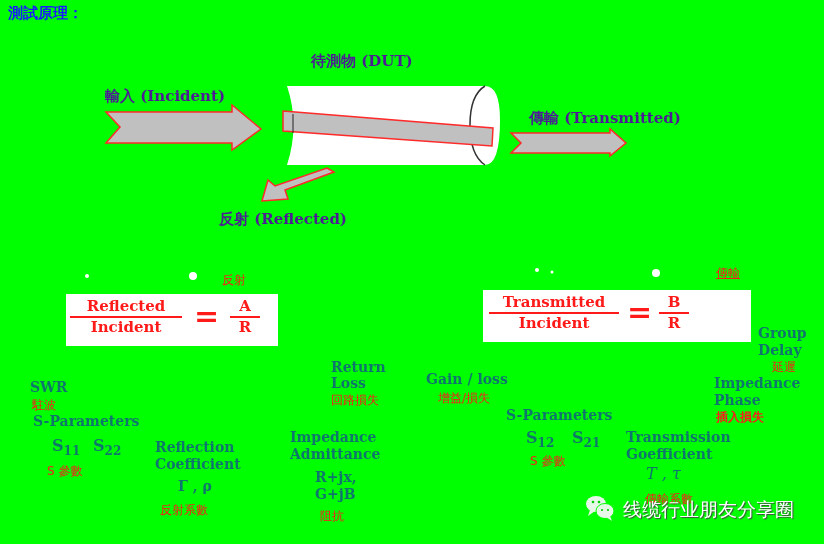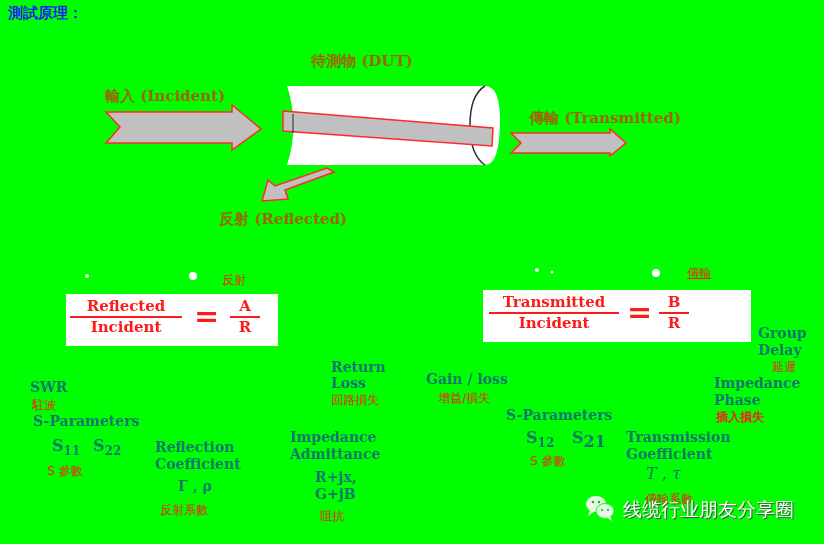--- a/index.html
+++ b/index.html
@@ -1,19 +1,19 @@
 <!DOCTYPE html>
 <html><head>
 <meta charset="utf-8">
 <style>
   html, body { margin:0; padding:0; }
   body { width:824px; height:544px; background:#00ff00; position:relative; overflow:hidden;
          font-family:"DejaVu Serif", serif; }
   .abs { position:absolute; white-space:nowrap; }
-  .red { color:#a16207; }
+  .red { color:#4c1d95; }
   .title { left:8px; top:4px; font-size:15px; font-weight:bold; color:#1a1aff; font-family:"DejaVu Sans", sans-serif; }
   .lbl { font-size:15px; font-weight:bold; }
   .bl { font-size:14px; font-weight:bold; line-height:17px; color:#0f766e; }
   .cn { font-size:12px; color:#ff1a1a; font-family:"DejaVu Sans", sans-serif; }
   .box { position:absolute; background:#ffffff; }
   .frac { position:absolute; text-align:center; color:#ff1a1a; font-weight:bold; font-size:15px; }
   .frac .num { border-bottom:2px solid #ff1a1a; padding:0 4px 1px; }
   .eq { position:absolute; color:#ff1a1a; font-size:30px; font-weight:bold; }
   .wm { position:absolute; left:585px; top:494px; display:flex; align-items:center; gap:8px;
         color:#ffffff; font-size:19px; font-family:"DejaVu Sans", sans-serif; text-shadow:1px 1px 1px #444; }
@@ -58,21 +58,21 @@
     <div class="num">Reflected</div>
     <div>Incident</div>
   </div>
   <div class="eq" style="left:128px;top:4px;">=</div>
   <div class="frac" style="left:164px;top:3px;width:30px;">
     <div class="num">A</div>
     <div>R</div>
   </div>
 </div>
 
-<div class="abs cn" style="left:687px;top:265px;text-decoration:underline;">傳輸</div>
+<div class="abs cn" style="left:716px;top:265px;text-decoration:underline;">傳輸</div>
 <div class="box" style="left:483px;top:290px;width:268px;height:52px;">
   <div class="frac" style="left:6px;top:3px;width:130px;">
     <div class="num">Transmitted</div>
     <div>Incident</div>
   </div>
   <div class="eq" style="left:144px;top:4px;">=</div>
   <div class="frac" style="left:176px;top:3px;width:30px;">
     <div class="num">B</div>
     <div>R</div>
   </div>
@@ -97,21 +97,21 @@
 <div class="abs bl" style="left:290px;top:429px;">Impedance</div>
 <div class="abs bl" style="left:290px;top:446px;">Admittance</div>
 <div class="abs bl" style="left:315px;top:469px;">R+jx,</div>
 <div class="abs bl" style="left:315px;top:486px;">G+jB</div>
 <div class="abs cn" style="left:320px;top:508px;">阻抗</div>
 
 <div class="abs bl" style="left:426px;top:371px;">Gain / loss</div>
 <div class="abs cn" style="left:438px;top:390px;">增益/損失</div>
 <div class="abs bl" style="left:506px;top:407px;">S-Parameters</div>
 <div class="abs bl" style="left:526px;top:429px;font-size:16px;"><span>S</span><sub style="font-size:12px;">12</sub></div>
-<div class="abs bl" style="left:572px;top:429px;font-size:16px;"><span>S</span><sub style="font-size:16px;">21</sub></div>
+<div class="abs bl" style="left:572px;top:429px;font-size:16px;"><span>S</span><sub style="font-size:12px;">21</sub></div>
 <div class="abs cn" style="left:530px;top:453px;">S 參數</div>
 
 <div class="abs bl" style="left:626px;top:429px;">Transmission</div>
 <div class="abs bl" style="left:626px;top:446px;">Goefficient</div>
 <div class="abs bl" style="left:646px;top:465px;font-size:16px;font-weight:normal;font-style:italic;">T , τ</div>
 <div class="abs cn" style="left:645px;top:491px;">傳輸系數</div>
 
 <div class="abs bl" style="left:758px;top:325px;">Group</div>
 <div class="abs bl" style="left:758px;top:342px;">Delay</div>
 <div class="abs cn" style="left:772px;top:359px;">延遲</div>

